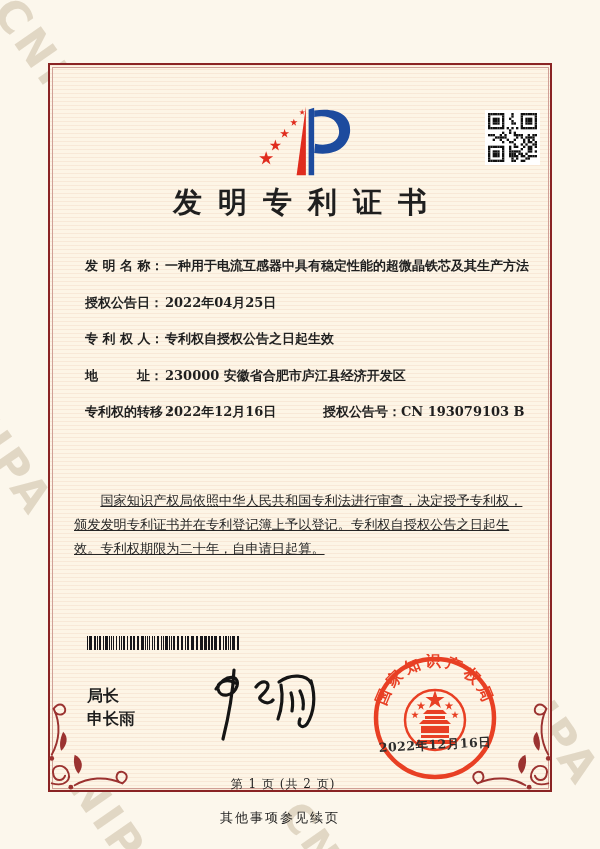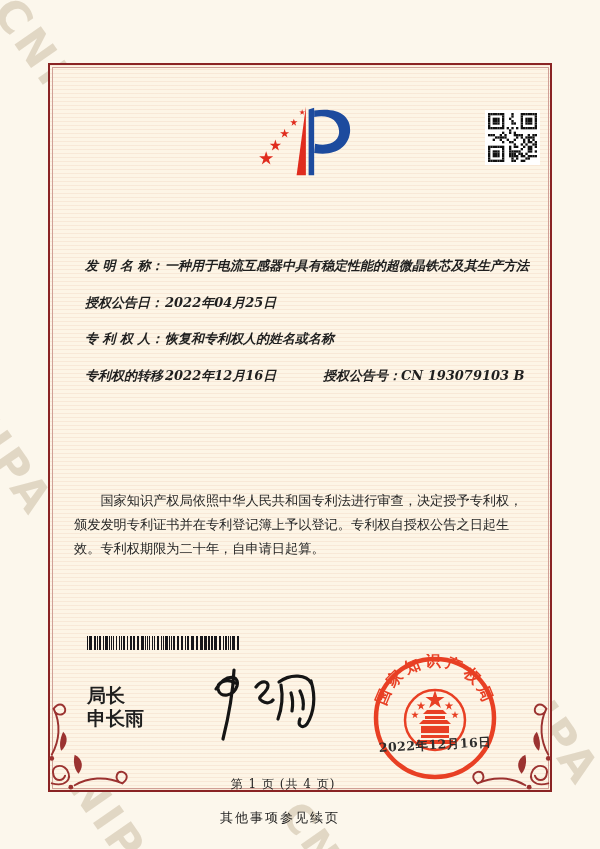--- a/index.html
+++ b/index.html
@@ -31,28 +31,28 @@
     content:"";position:absolute;inset:1.5px;border:1px solid #d0a096;pointer-events:none;
   }
   .cert-no{position:absolute;left:27px;top:38px;font-size:13px;font-weight:bold;letter-spacing:2.5px;}
   .logo{position:absolute;left:199px;top:40px;width:110px;height:72px;}
   .qr{position:absolute;left:435px;top:45px;width:55px;height:55px;background:#fff;padding:3px;box-sizing:border-box;}
   .title{
     position:absolute;left:0;right:0;top:118px;text-align:center;
     font-size:29px;font-weight:bold;letter-spacing:16px;padding-left:16px;box-sizing:border-box;
   }
   .fields{position:absolute;left:35px;top:190px;right:20px;}
-  .row{font-size:13px;font-weight:bold;height:22px;line-height:22px;margin-bottom:14.5px;white-space:nowrap;font-style:italic;}
+  .row{font-size:13px;font-weight:bold;height:22px;line-height:22px;margin-bottom:14.5px;white-space:nowrap;}
   .lbl{display:inline-block;width:80px;}
   .pair2{margin-left:64px;}
   .body-text{position:absolute;left:24px;top:424px;width:458px;font-size:13.2px;line-height:24px;color:#262626;}
-  .body-text p{margin:0;text-indent:2em;}
+  .body-text p{margin:0;text-indent:2em;text-decoration:underline;}
   .barcode{position:absolute;left:37px;top:571px;width:158px;height:14px;font-size:0;}
   .barcode span{display:inline-block;height:14px;background:#16161a;vertical-align:top;}
-  .signer{position:absolute;left:37px;top:619px;font-size:19px;font-weight:bold;line-height:23px;}
+  .signer{position:absolute;left:37px;top:619px;font-size:16px;font-weight:bold;line-height:23px;}
   .signature{position:absolute;left:128px;top:598px;width:150px;height:88px;}
   .seal{position:absolute;left:321px;top:589px;width:128px;height:128px;opacity:.96;}
   .seal svg{position:absolute;left:0;top:0;}
   .seal-date{
     position:absolute;left:-8px;top:83px;width:144px;text-align:center;
     font-size:12.5px;font-weight:bold;color:#262626;letter-spacing:.5px;
     transform:rotate(-3deg);
   }
   .page-num{position:absolute;left:-34px;right:0;top:711px;text-align:center;font-size:12px;letter-spacing:1px;}
   .orn{position:absolute;width:86px;height:96px;bottom:-5px;z-index:2;}
@@ -282,25 +282,27 @@
         <rect x="3" y="20" width="1" height="1" fill="#111"></rect>
         <rect x="4" y="20" width="1" height="1" fill="#111"></rect>
         <rect x="5" y="20" width="1" height="1" fill="#111"></rect>
         <rect x="6" y="20" width="1" height="1" fill="#111"></rect>
         <rect x="10" y="20" width="1" height="1" fill="#111"></rect>
         <rect x="11" y="20" width="1" height="1" fill="#111"></rect>
         <rect x="14" y="20" width="1" height="1" fill="#111"></rect>
         <rect x="15" y="20" width="1" height="1" fill="#111"></rect>
       </svg>
 
+    <div class="title">发明专利证书</div>
 
     <div class="fields">
       <div class="row"><span class="lbl">发 明 名 称：</span><span class="val">一种用于电流互感器中具有稳定性能的超微晶铁芯及其生产方法</span></div>
       <div class="row"><span class="lbl">授权公告日：</span><span class="val">2022年04月25日</span></div>
-      <div class="row"><span class="lbl">专 利 权 人：</span><span class="val">恢复和专利权人的姓名或名称</span></div>
+      <div class="row"><span class="lbl">专 利 权 人：</span><span class="val">专利权自授权公告之日起生效</span></div>
+      <div class="row"><span class="lbl">地　　　址：</span><span class="val">230000 安徽省合肥市庐江县经济开发区</span></div>
       <div class="row">
         <span class="lbl">专利权的转移：</span><span class="val">2022年12月16日</span>
         <span class="pair2 lbl" style="width:auto;margin-left:42px;">授权公告号：</span><span class="val">CN 193079103 B</span>
       </div>
     </div>
 
     <div class="body-text">
       <p>国家知识产权局依照中华人民共和国专利法进行审查，决定授予专利权，颁发发明专利证书并在专利登记簿上予以登记。专利权自授权公告之日起生效。专利权期限为二十年，自申请日起算。</p>
     </div>
 
@@ -345,21 +347,21 @@
           <rect x="54" y="62" width="20" height="3"></rect>
           <path d="M48,70 L80,70 L76,66 L52,66 Z"></path>
           <rect x="50" y="72" width="28" height="7"></rect>
           <rect x="50" y="81" width="28" height="3"></rect>
           <rect x="46" y="86" width="36" height="4"></rect>
         </g>
       </svg>
       <div class="seal-date">2022年12月16日</div>
     </div>
 
-    <div class="page-num">第 1 页 (共 4 页)</div>
+    <div class="page-num">第 1 页 (共 2 页)</div>
 
     <svg class="orn orn-r" viewBox="0 0 90 100">
       <g fill="none" stroke="#9b3230" stroke-width="2" stroke-linecap="round">
         <path d="M82,10 C74,26 76,44 84,58"></path>
         <path d="M82,10 C78,4 72,4 70,10 C69,16 76,18 80,14"></path>
         <path d="M10,88 C28,80 46,82 60,90"></path>
         <path d="M10,88 C4,84 4,78 10,76 C16,75 18,82 14,86"></path>
         <path d="M84,88 C70,92 62,84 68,74 C74,66 86,70 82,80 C80,86 72,86 70,80"></path>
       </g>
       <g fill="#9b3230">

